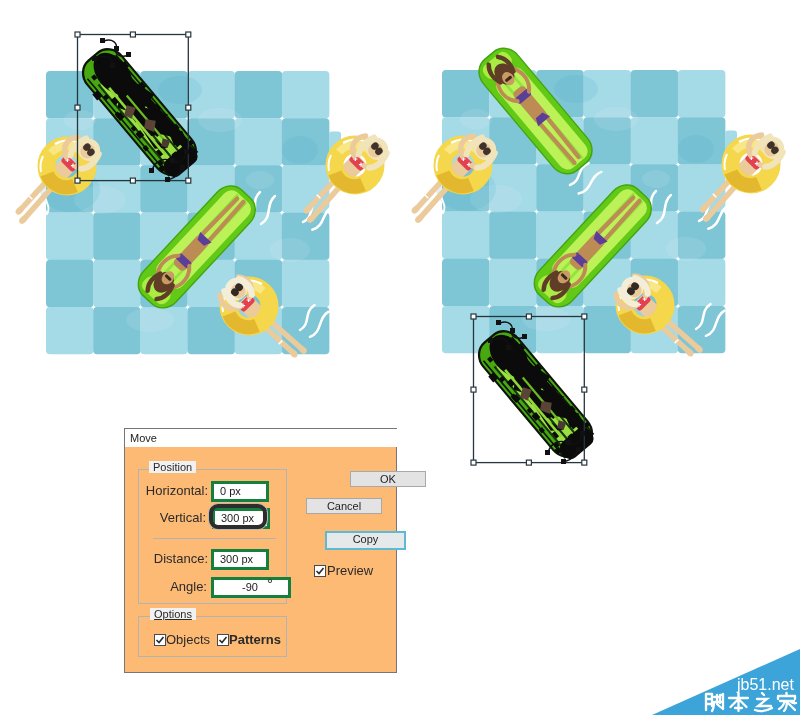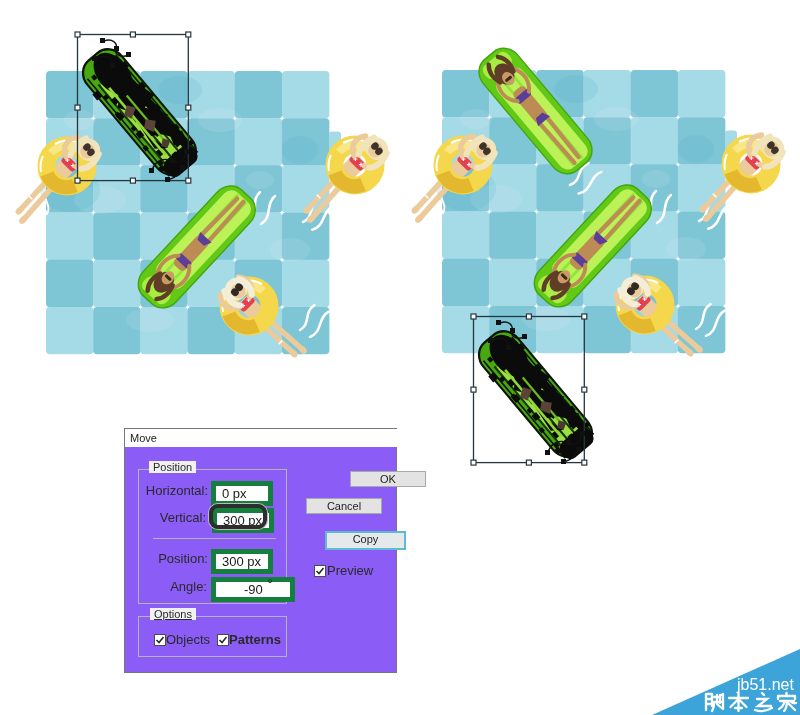--- a/index.html
+++ b/index.html
@@ -1,23 +1,23 @@
 <!DOCTYPE html>
 <html><head>
 <meta charset="utf-8">
 <style>
 html,body{margin:0;padding:0;background:#ffffff;font-family:"Liberation Sans",sans-serif;}
 #stage{position:relative;width:800px;height:715px;overflow:hidden;background:#fff;}
 #art{position:absolute;left:0;top:0;}
-#dlg{position:absolute;left:124px;top:428px;width:271px;height:243px;background:#8b5cf6;border:1px solid #767676;font-size:11px;color:#1e1e1e;}
+#dlg{position:absolute;left:124px;top:428px;width:271px;height:243px;background:#fdba74;border:1px solid #767676;font-size:11px;color:#1e1e1e;}
 #dlg .titlebar{position:absolute;left:0;top:0;width:100%;height:18px;background:#ffffff;line-height:18px;padding-left:5px;font-size:11px;color:#222;}
 #dlg .grp{position:absolute;border:1px solid #b3b3b3;}
 #dlg .grplbl{position:absolute;background:#f1f1f1;padding:0 4px;font-size:11px;color:#2a2a2a;}
 #dlg .lbl{position:absolute;text-align:right;font-size:13px;color:#2a2a2a;}
-#dlg .fld{position:absolute;width:46px;height:15px;background:#ffffff;border:5px solid #15803d;font-size:13px;line-height:15px;padding-left:6px;color:#1a1a1a;}
+#dlg .fld{position:absolute;width:46px;height:15px;background:#ffffff;border:3px solid #15803d;font-size:11px;line-height:15px;padding-left:6px;color:#1a1a1a;}
 #dlg #mark{position:absolute;left:84px;top:75px;width:58px;height:25px;border:4px solid #2d2d2d;border-radius:9px;box-sizing:border-box;box-shadow:0 0 0 1px #b9b9b9;}
 #dlg #sep{position:absolute;left:28px;top:109px;width:123px;height:1px;background:#b3b3b3;}
 #dlg .btn{position:absolute;background:#e3e3e3;border:1px solid #a8a8a8;text-align:center;font-size:11px;line-height:14px;color:#222;}
 #dlg #copybtn{border:2px solid #5fb8d4;background:#e6e9ea;line-height:13px;}
 #dlg .cb{position:absolute;}
 #dlg .cblbl{position:absolute;font-size:13px;line-height:12px;color:#2a2a2a;}
 </style>
 </head>
 <body>
 <div id="stage">
@@ -396,21 +396,21 @@
   <div class="fld" style="left:86px;top:52px;">0 px</div>
 
   <div class="lbl" style="left:0px;top:81px;width:81px;">Vertical:</div>
 
   <div class="fld" style="left:87px;top:79px;">300 px</div>
 
   <div id="mark"></div>
 
   <div id="sep"></div>
 
-  <div class="lbl" style="left:0px;top:122px;width:83px;">Position:</div>
+  <div class="lbl" style="left:0px;top:122px;width:83px;">Distance:</div>
 
   <div class="fld" style="left:86px;top:120px;">300 px</div>
 
   <div class="lbl" style="left:0px;top:150px;width:82px;">Angle:</div>
 
   <div class="fld" style="left:86px;top:148px;padding-left:28px;">-90</div>
 
   <div class="lbl" style="left:142px;top:146px;width:12px;text-align:left;font-size:15px;">°</div>
 
   <div class="grp" style="left:13px;top:187px;width:147px;height:39px;"></div>

